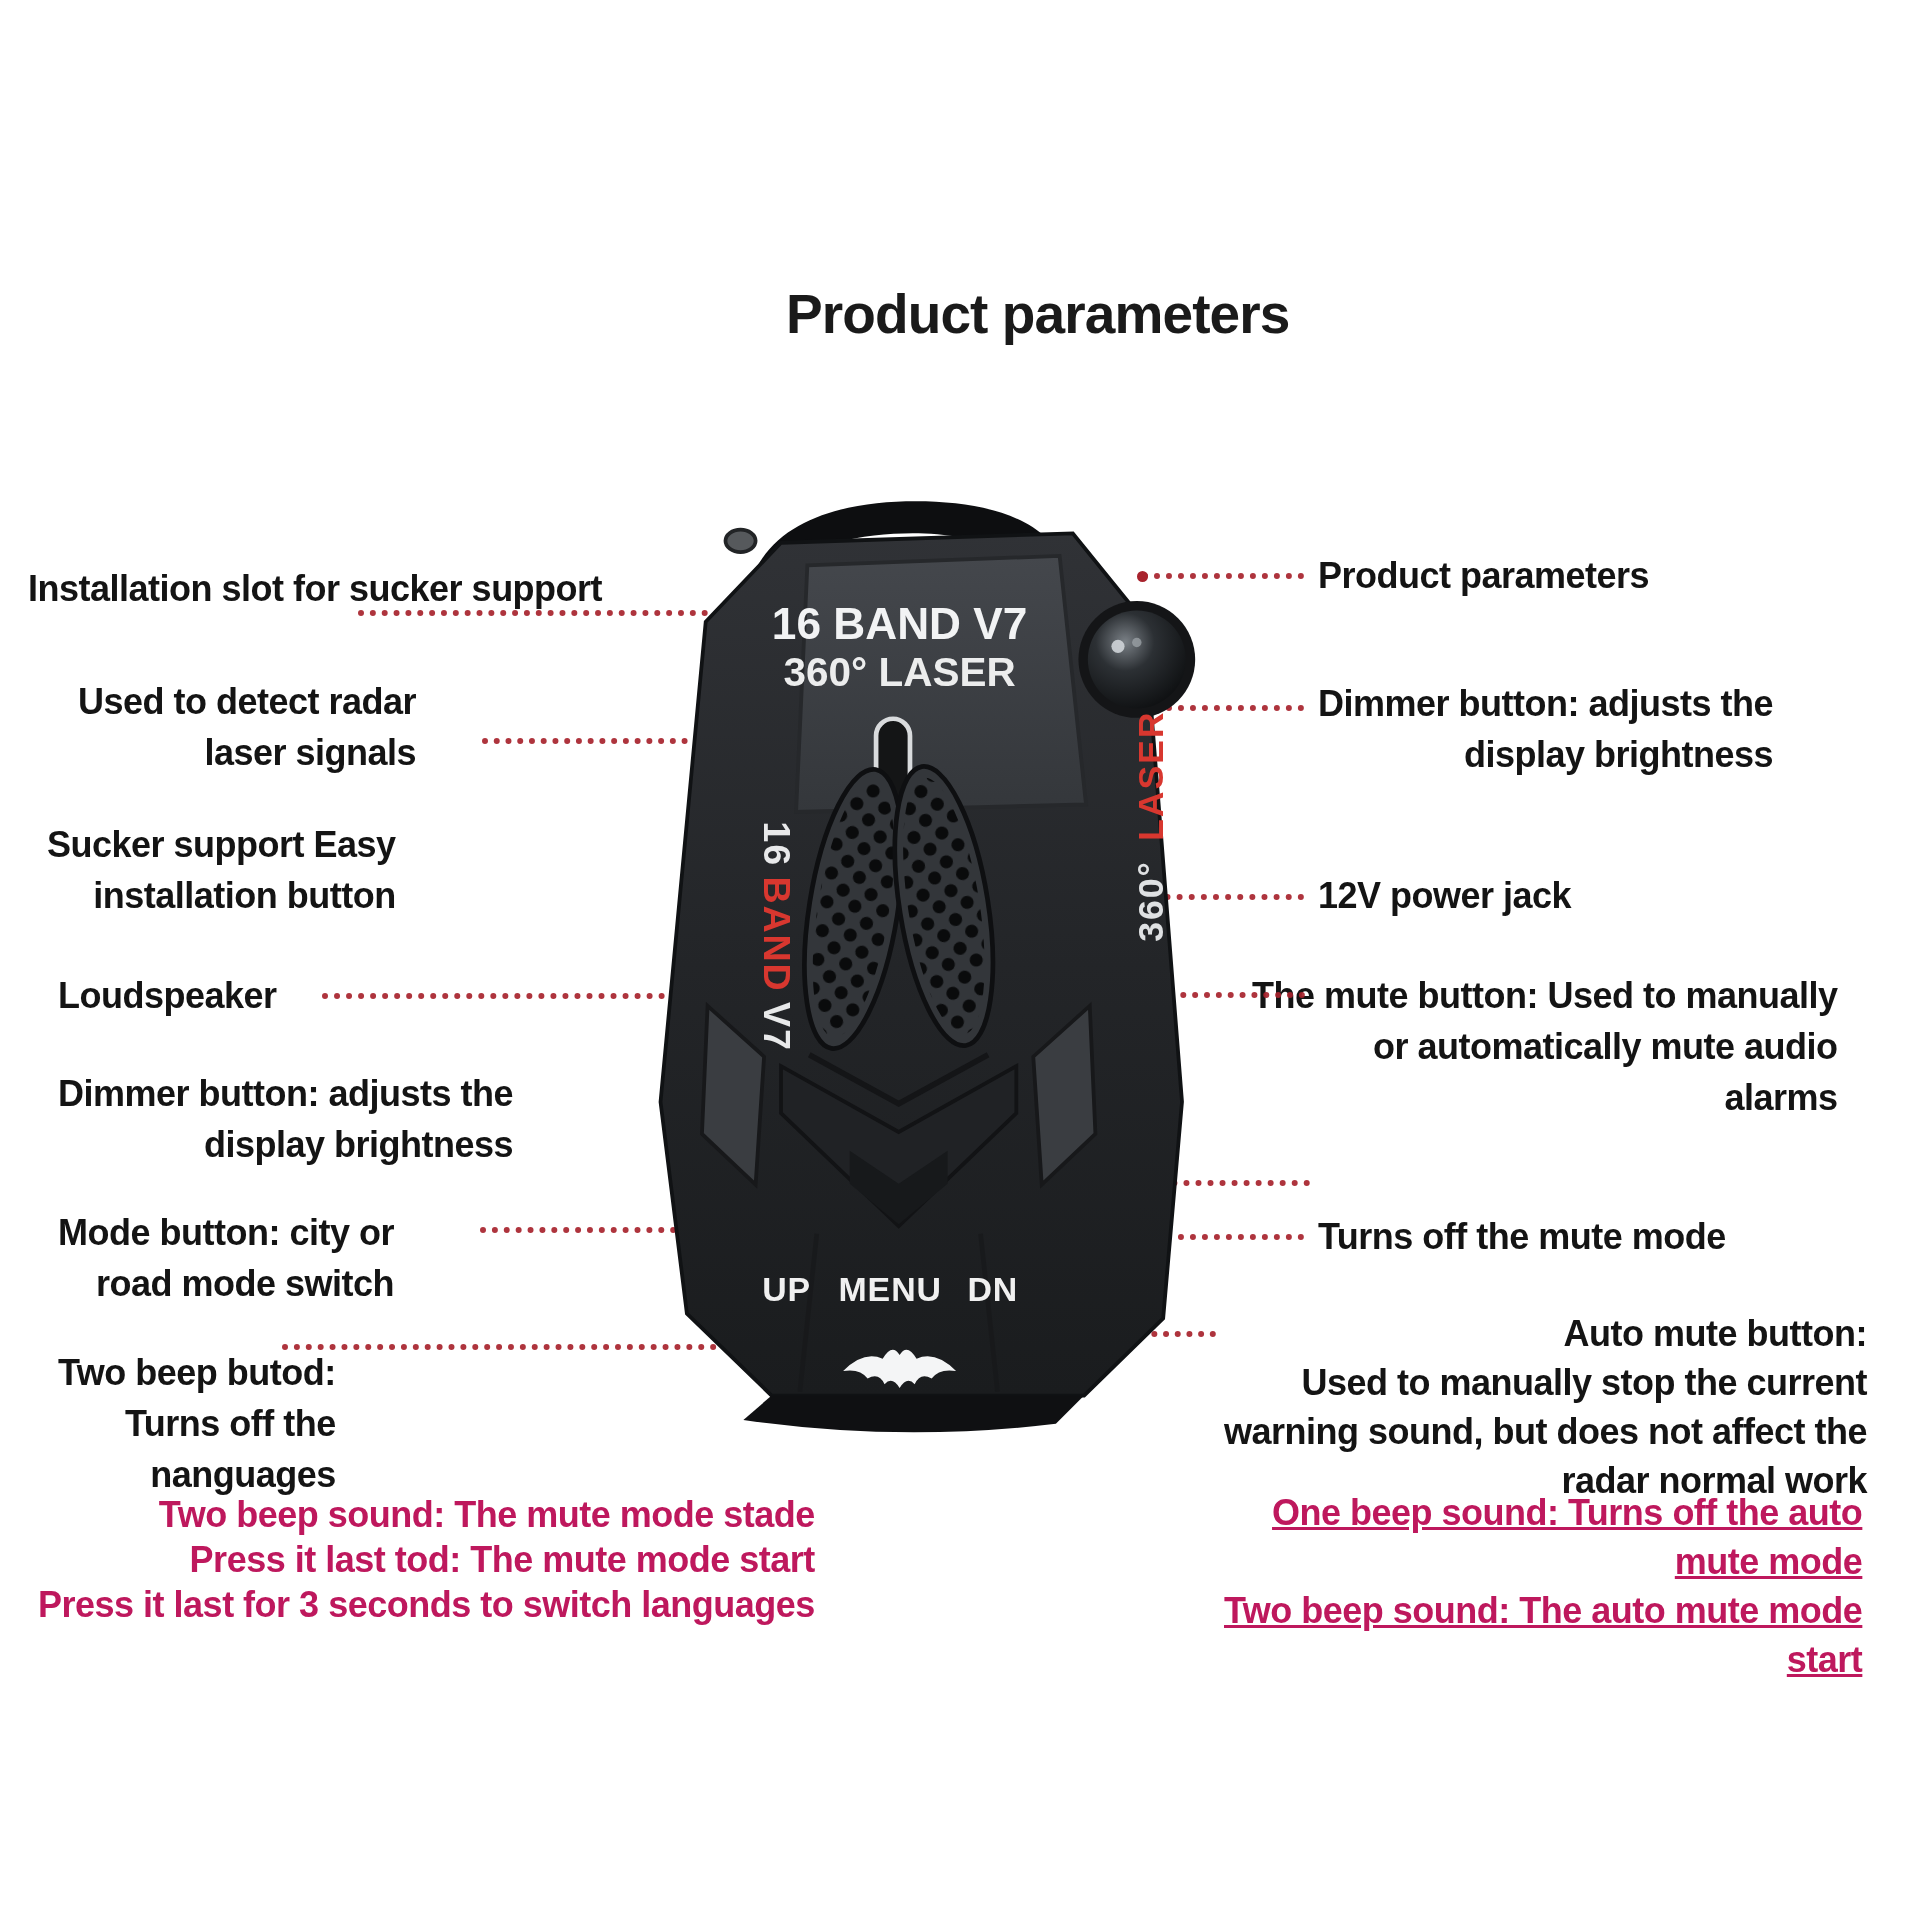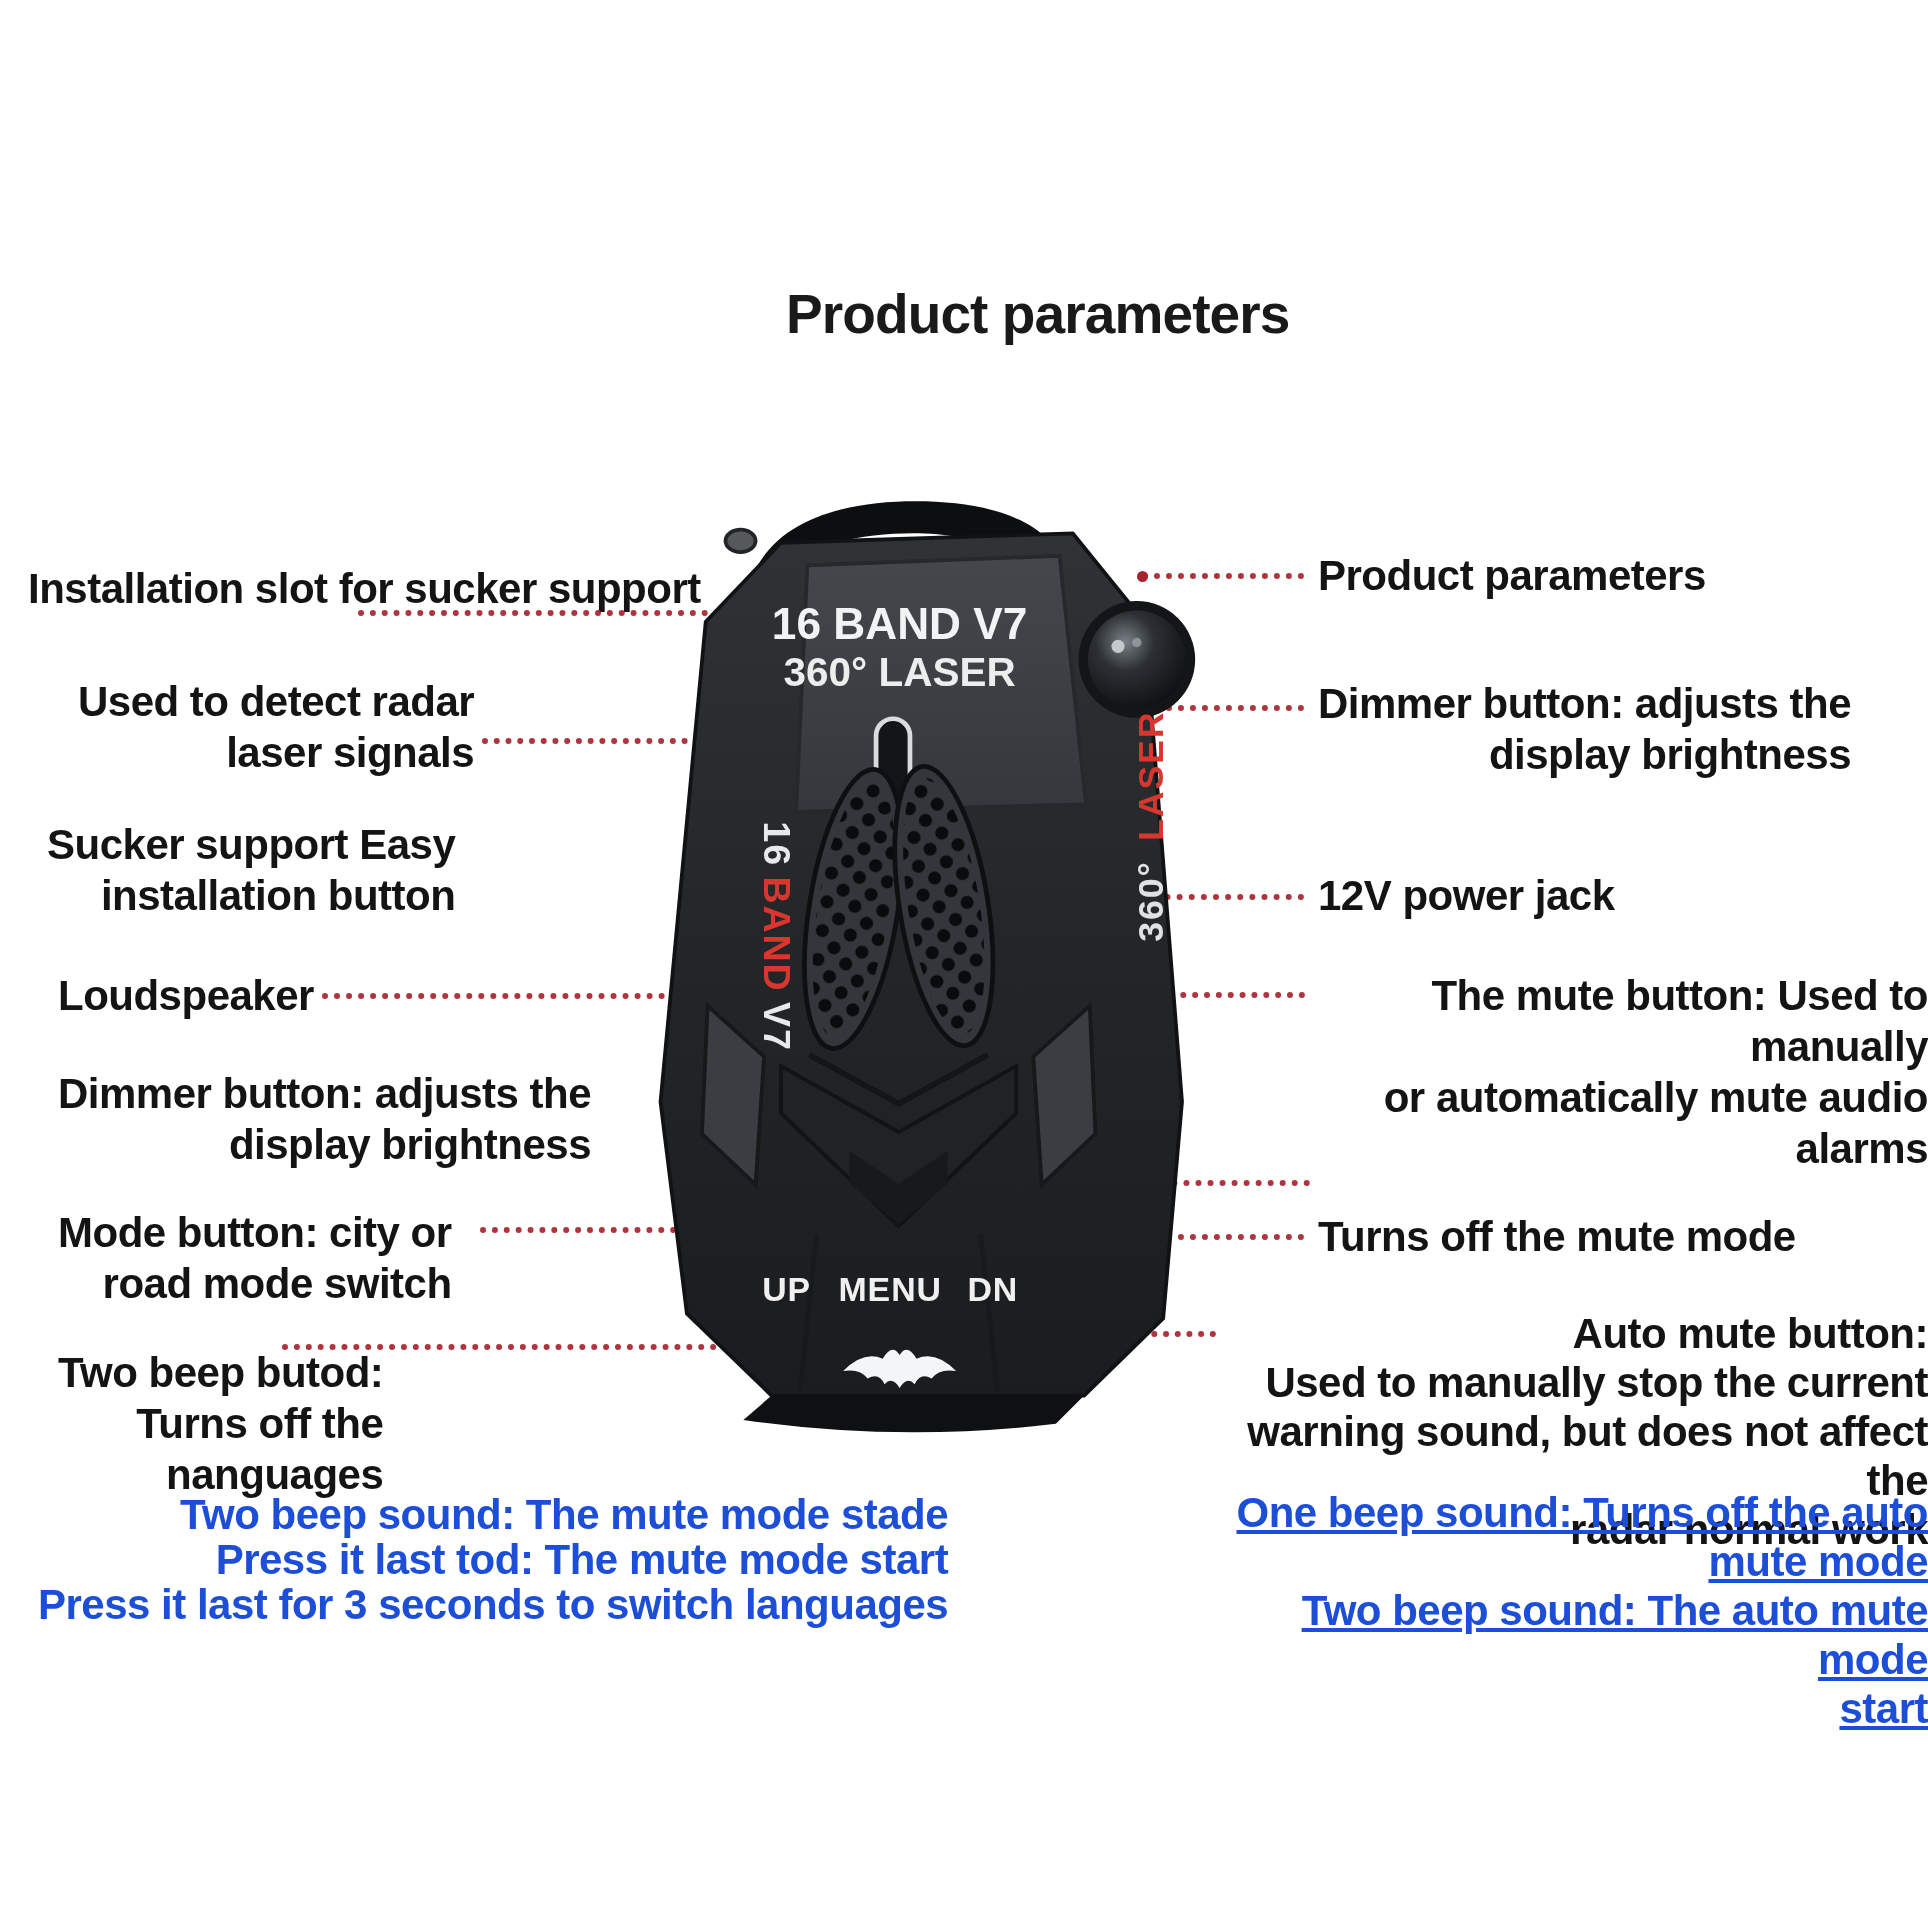--- a/index.html
+++ b/index.html
@@ -5,24 +5,24 @@
   html,body{margin:0;padding:0;background:#ffffff;}
   #stage{
     position:relative;width:1928px;height:1928px;background:#ffffff;
     overflow:hidden;font-family:"Liberation Sans",sans-serif;text-align:right;
   }
   .title{
     position:absolute;font-weight:bold;font-size:55px;letter-spacing:-0.9px;
     color:#1a1a1a;white-space:nowrap;
   }
   .ann{
-    position:absolute;font-weight:bold;font-size:42px;letter-spacing:-0.5px;
+    position:absolute;font-weight:bold;font-size:36px;letter-spacing:-0.5px;
     color:#141414;line-height:51px;white-space:pre-line;
   }
-  .ann.red{color:#1d4ed8;}
+  .ann.red{color:#be185d;}
   .ann.lh48{line-height:45px;}
   .ann.lh52{line-height:49px;}
   .leader{
     position:absolute;height:0;border-top:6.6px dotted #a8232d;opacity:.92;
   }
   .ldot{
     position:absolute;width:11.3px;height:11.3px;border-radius:50%;
     background:#a8232d;
   }
   svg text{font-family:"Liberation Sans",sans-serif;}

